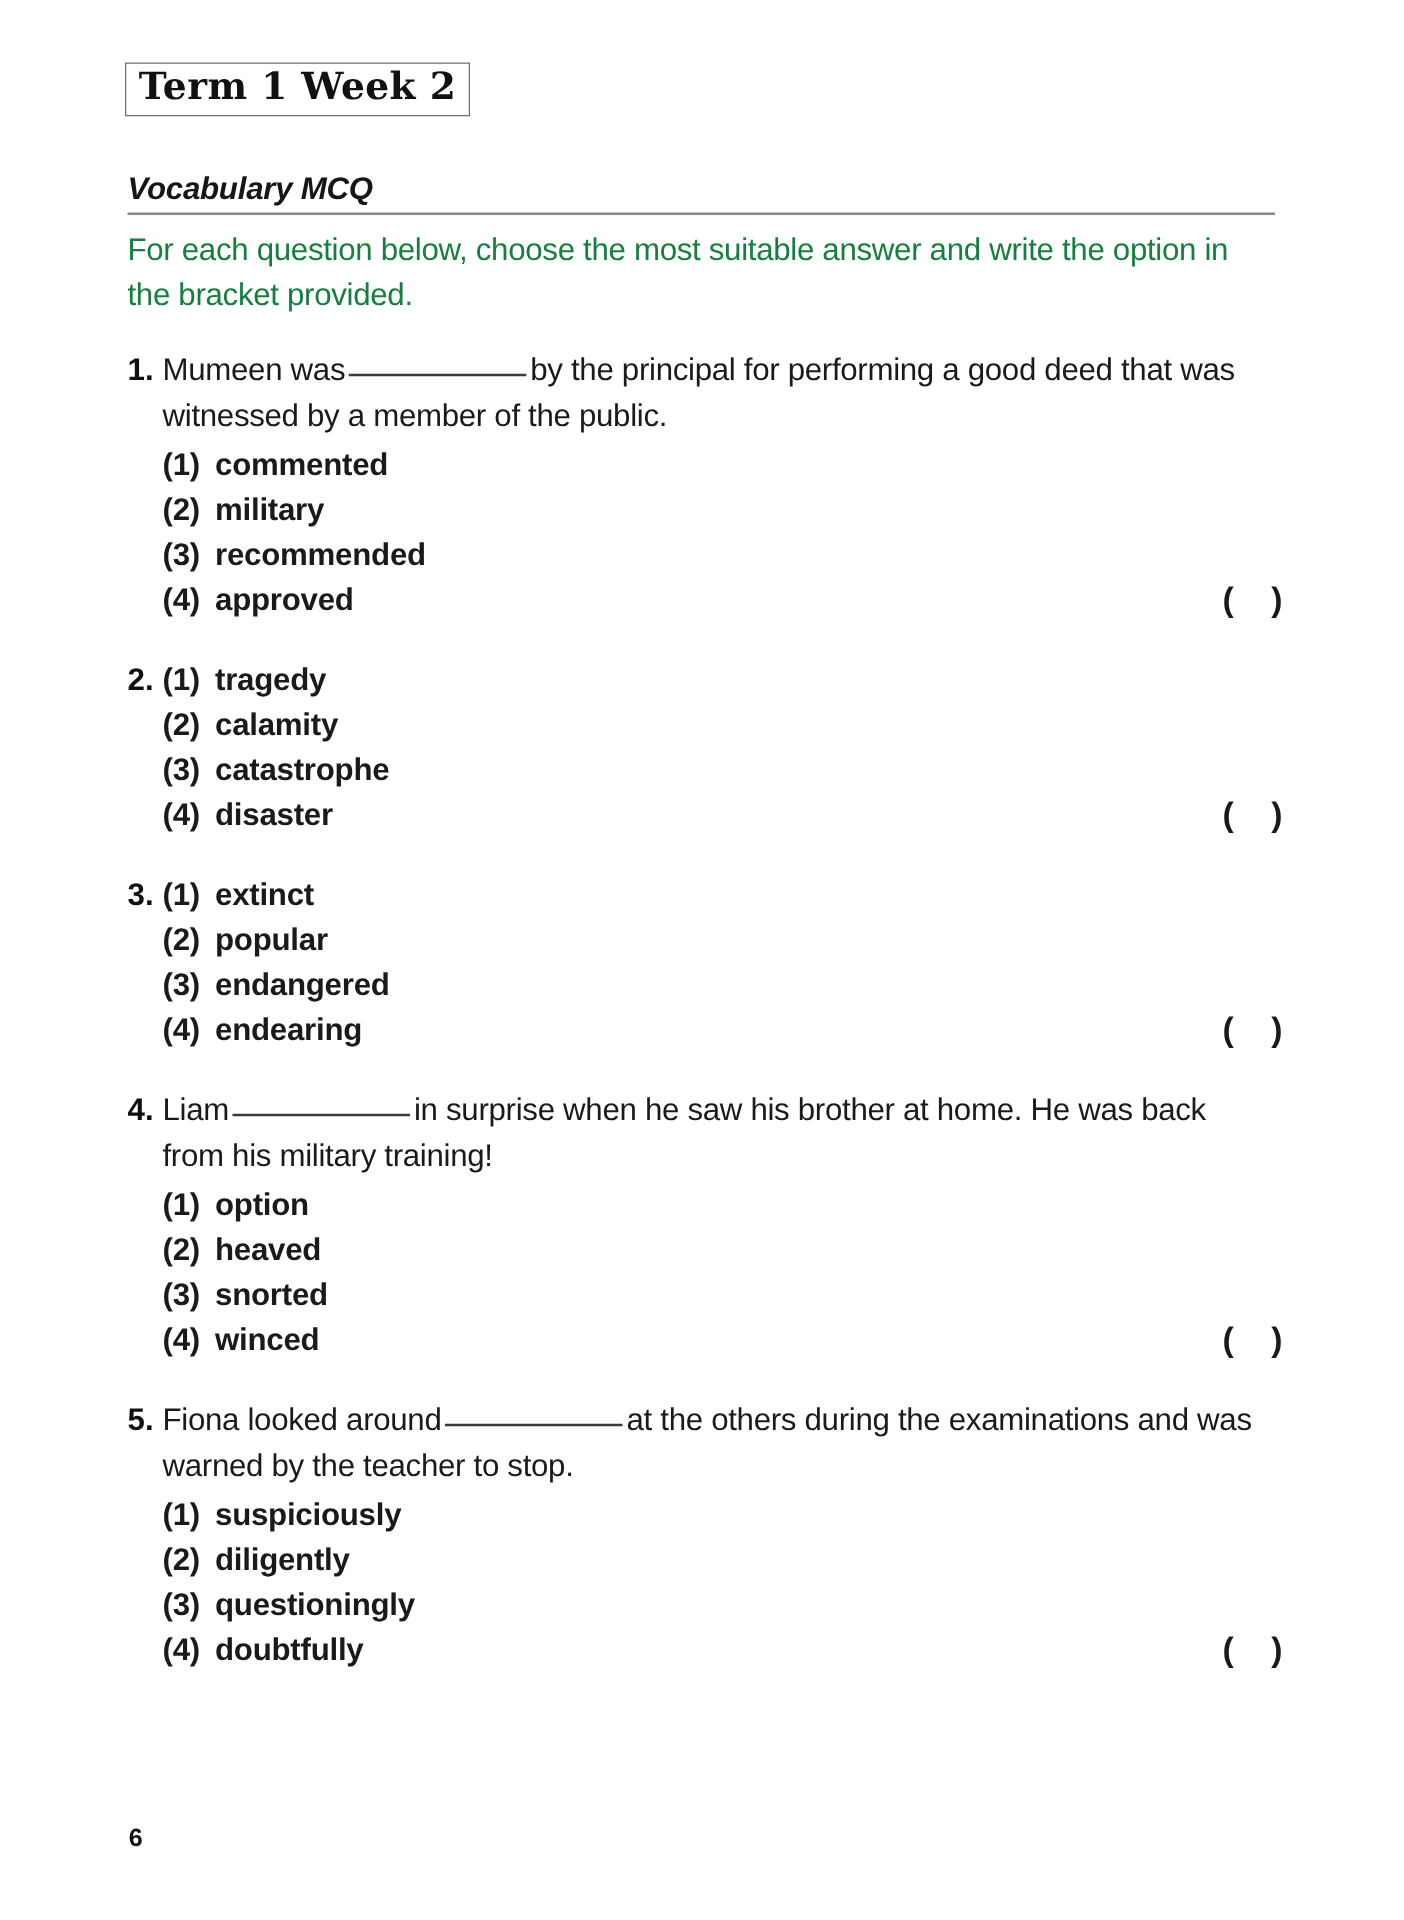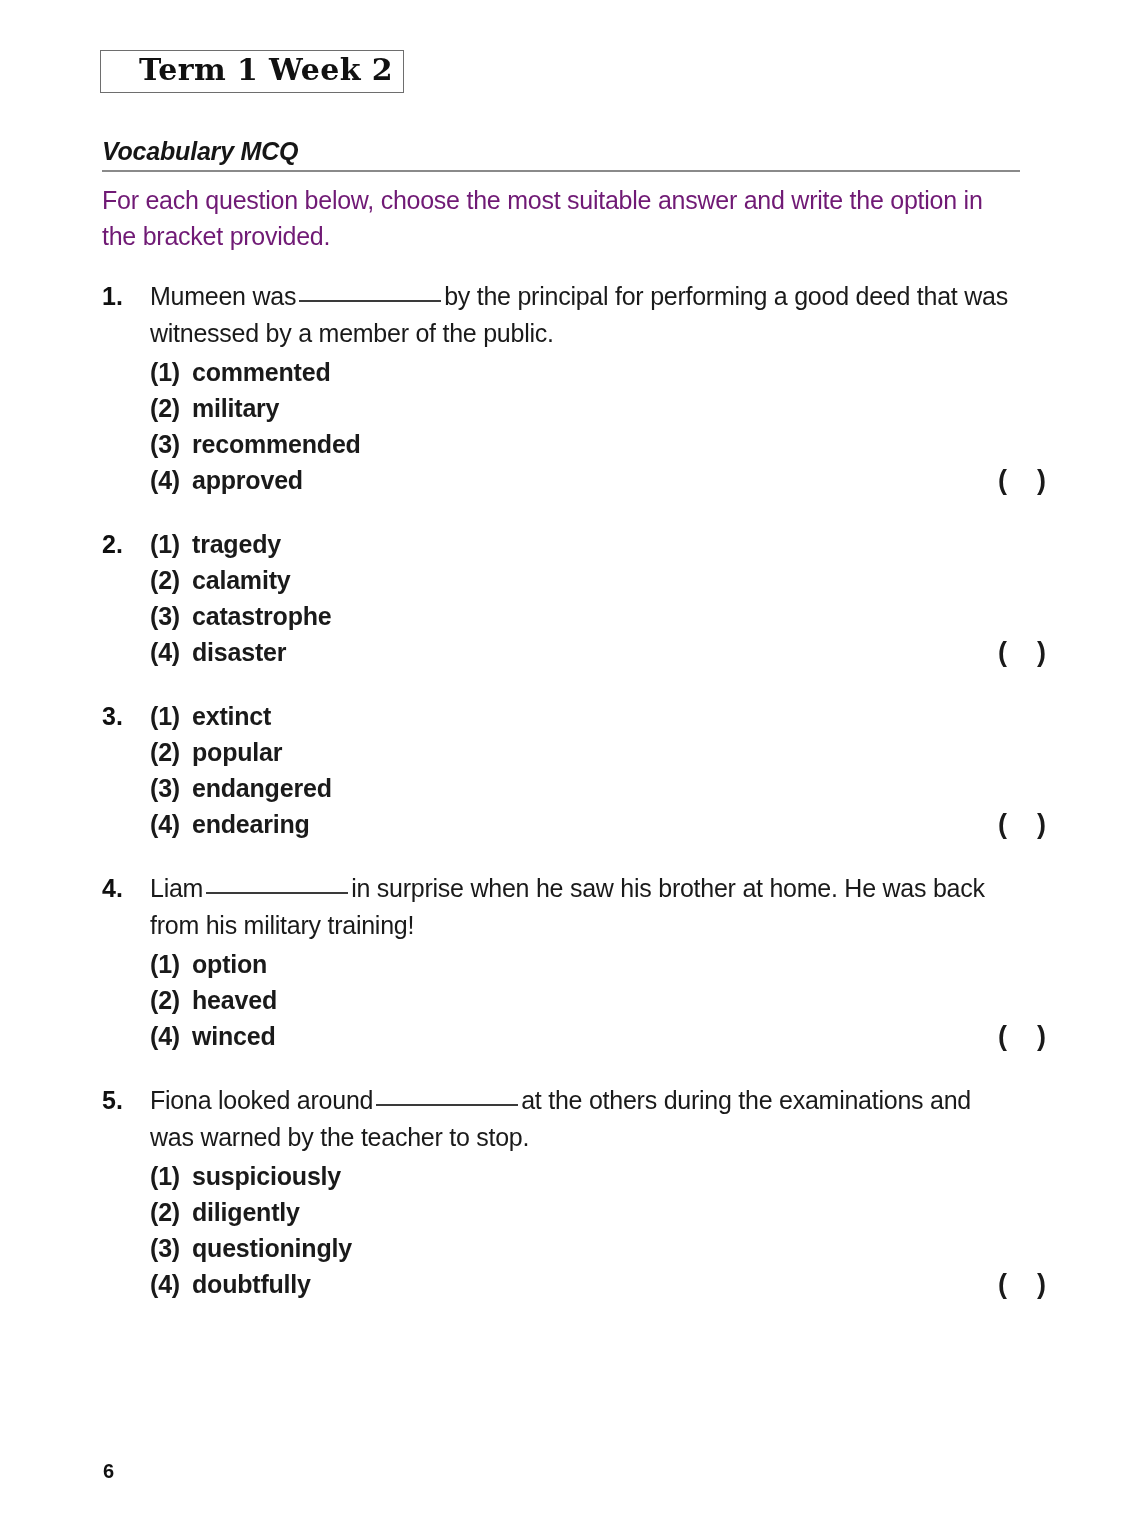--- a/index.html
+++ b/index.html
@@ -36,21 +36,20 @@
     box-sizing: border-box;
   }
   .title-box-text {
     font-family: "DejaVu Serif", serif;
     font-weight: bold;
     font-size: 30px;
     line-height: 34px;
     letter-spacing: 0.4px;
     color: #111111;
     white-space: nowrap;
-    margin-left: 28px;
   }
 
   
   .section-heading {
     position: absolute;
     left: 102px;
     top: 137px;
     width: 918px;
     font-style: italic;
   }
@@ -69,21 +68,21 @@
   }
 
   
   .intro {
     position: absolute;
     left: 102px;
     top: 182px;
     width: 905px;
     font-size: 25px;
     line-height: 36px;
-    color: #701a75;
+    color: #15803d;
     letter-spacing: -0.25px;
   }
 
   
   .questions {
     position: absolute;
     left: 100px;
     top: 278px;
     width: 920px;
   }
@@ -98,21 +97,21 @@
     left: 2px;
     top: 0;
     width: 42px;
     font-size: 25px;
     font-weight: bold;
     line-height: 37px;
     color: #101010;
   }
 
   .q-body {
-    margin-left: 50px;
+    margin-left: 30px;
   }
 
   .q-stem {
     font-size: 25px;
     line-height: 37px;
     letter-spacing: -0.25px;
     color: #1a1a1a;
   }
 
   .blank {
@@ -216,20 +215,21 @@
           </div>
         </div>
       </div>
       <div class="question">
         <div class="q-number">4.</div>
         <div class="q-body">
           <div class="q-stem"><span>Liam</span><span class="blank"></span><span>in surprise when he saw his brother at home. He was back from his military training!</span></div>
           <div class="options">
             <div class="option-row"><span class="option-label">(1)</span><span>option</span></div>
             <div class="option-row"><span class="option-label">(2)</span><span>heaved</span></div>
+            <div class="option-row"><span class="option-label">(3)</span><span>snorted</span></div>
             <div class="option-row"><span class="option-label">(4)</span><span>winced</span><span class="bracket">(    )</span></div>
           </div>
         </div>
       </div>
       <div class="question">
         <div class="q-number">5.</div>
         <div class="q-body">
           <div class="q-stem"><span>Fiona looked around</span><span class="blank"></span><span>at the others during the examinations and was warned by the teacher to stop.</span></div>
           <div class="options">
             <div class="option-row"><span class="option-label">(1)</span><span>suspiciously</span></div>

